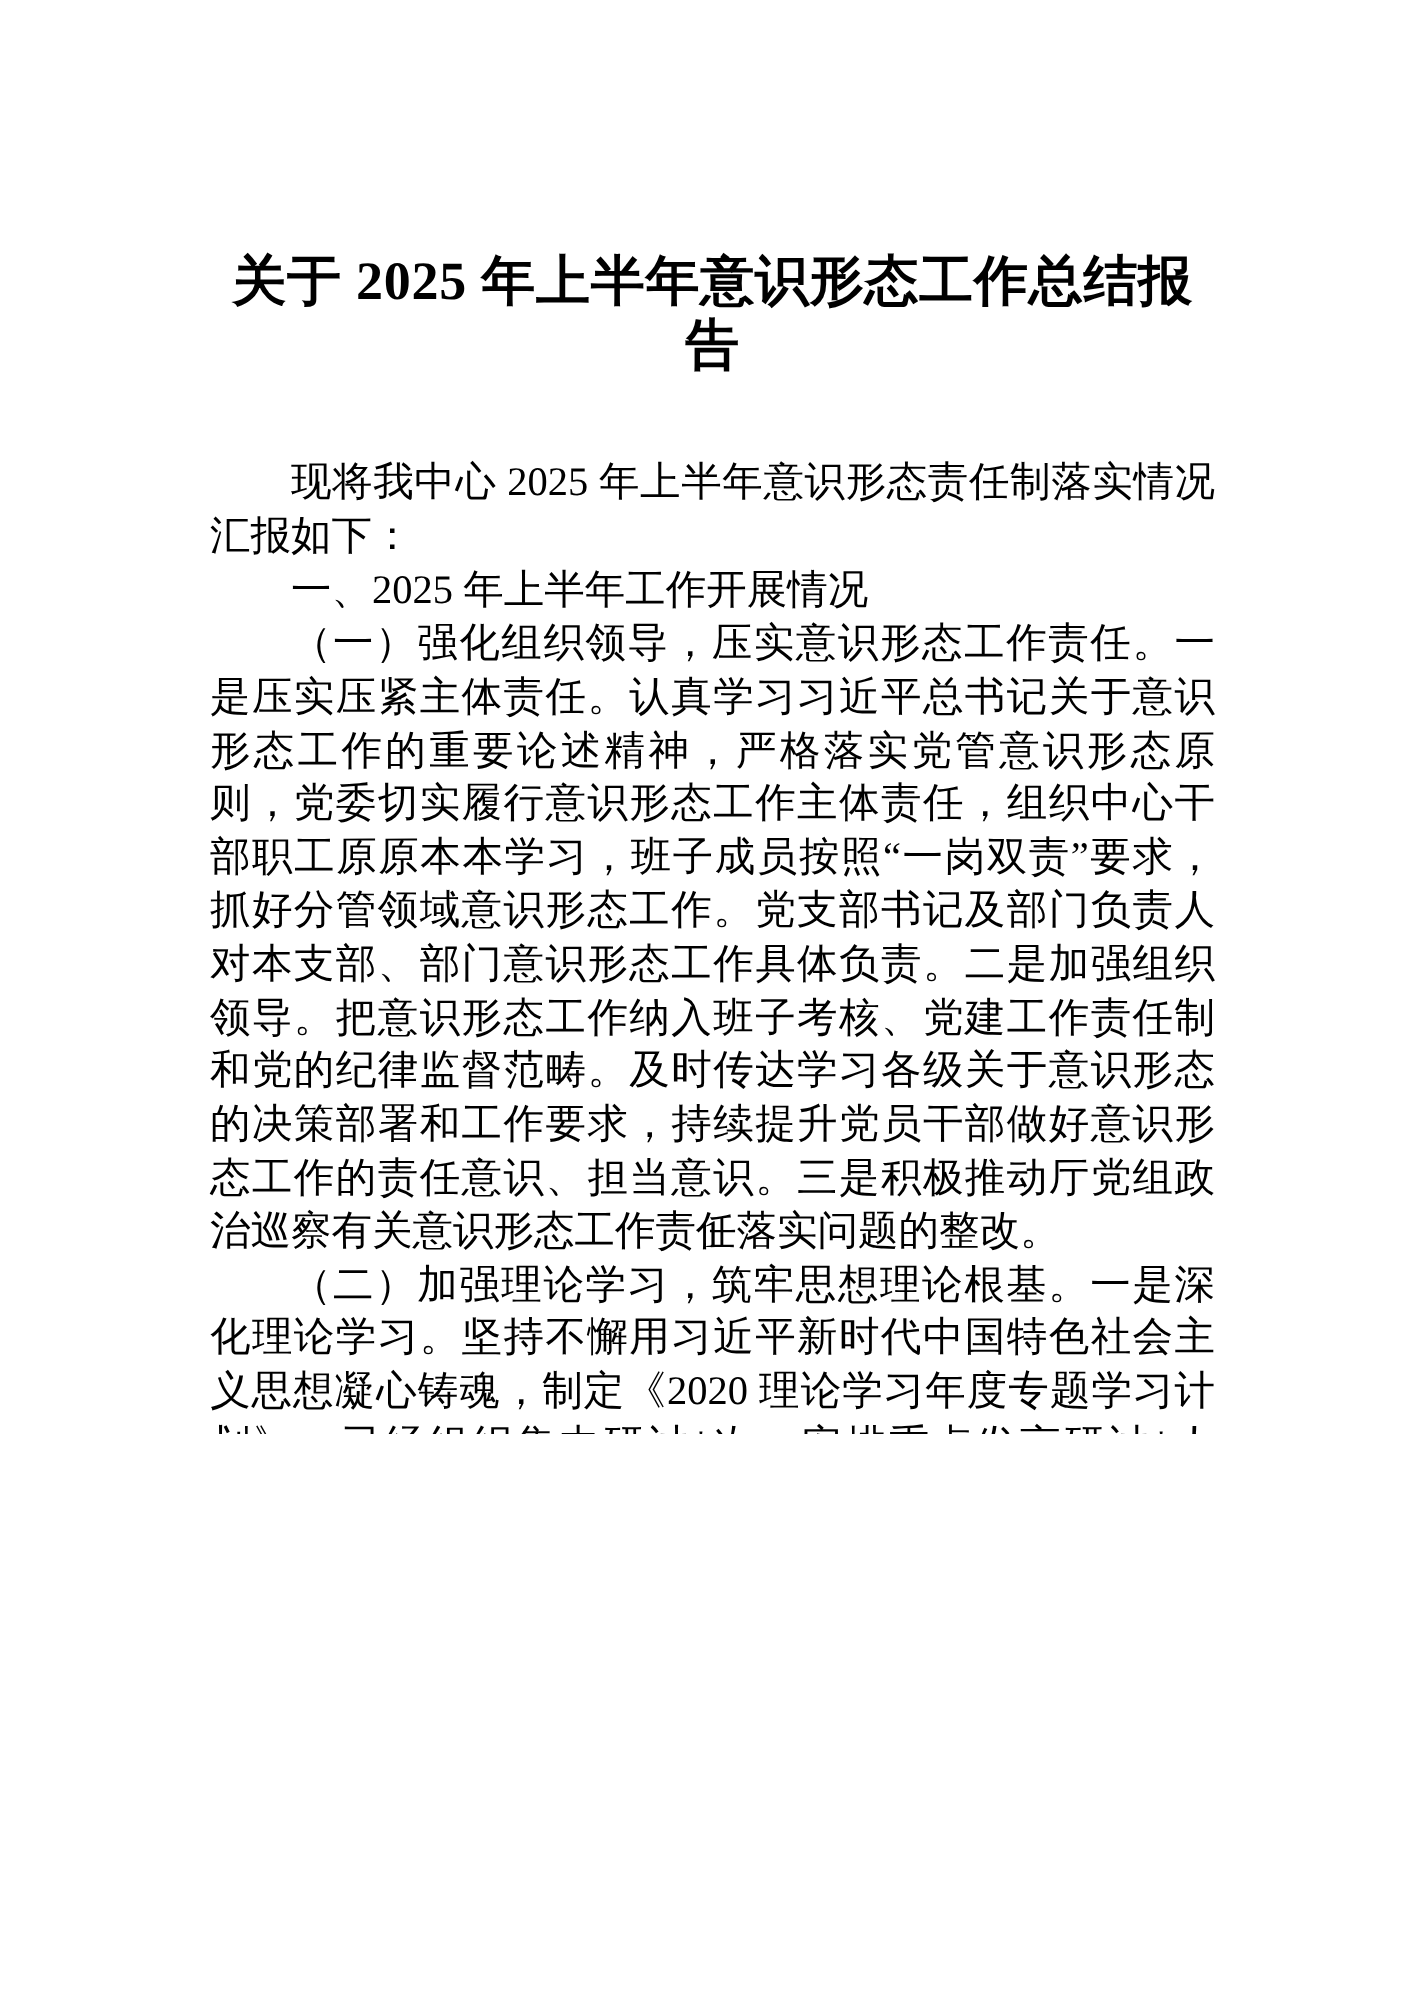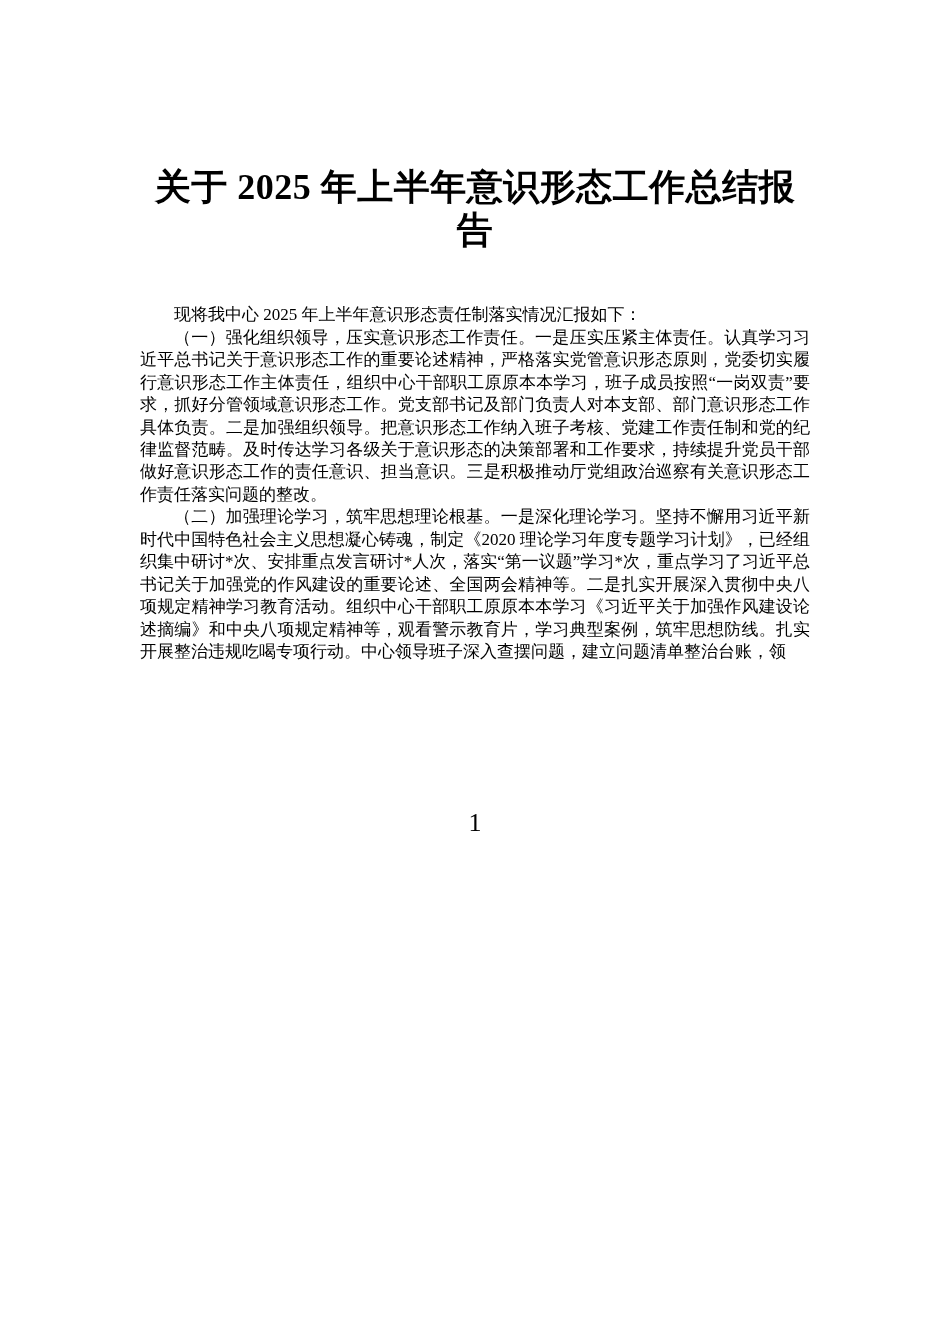--- a/index.html
+++ b/index.html
@@ -21,21 +21,21 @@
   }
   .doc-title {
     margin: 0 0 52px 0;
     font-size: 36px;
     line-height: 1.2;
     font-weight: bold;
     text-align: center;
     letter-spacing: 0.5px;
   }
   .doc-body {
-    font-size: 17px;
+    font-size: 27px;
     line-height: 1.32;
   }
   .para {
     margin: 0;
     text-align: justify;
     text-indent: 2em;
     word-break: break-all;
   }
   .page-footer {
     position: absolute;
@@ -51,20 +51,21 @@
 </style>
 </head>
 <body>
 
 <div class="page">
 
   <h1 class="doc-title">关于 2025 年上半年意识形态工作总结报告</h1>
 
   <div class="doc-body">
     <p class="para">现将我中心 2025 年上半年意识形态责任制落实情况汇报如下：</p>
+    <p class="para">一、2025 年上半年工作开展情况</p>
     <p class="para">（一）强化组织领导，压实意识形态工作责任。一是压实压紧主体责任。认真学习习近平总书记关于意识形态工作的重要论述精神，严格落实党管意识形态原则，党委切实履行意识形态工作主体责任，组织中心干部职工原原本本学习，班子成员按照“一岗双责”要求，抓好分管领域意识形态工作。党支部书记及部门负责人对本支部、部门意识形态工作具体负责。二是加强组织领导。把意识形态工作纳入班子考核、党建工作责任制和党的纪律监督范畴。及时传达学习各级关于意识形态的决策部署和工作要求，持续提升党员干部做好意识形态工作的责任意识、担当意识。三是积极推动厅党组政治巡察有关意识形态工作责任落实问题的整改。</p>
     <p class="para">（二）加强理论学习，筑牢思想理论根基。一是深化理论学习。坚持不懈用习近平新时代中国特色社会主义思想凝心铸魂，制定《2020 理论学习年度专题学习计划》，已经组织集中研讨*次、安排重点发言研讨*人次，落实“第一议题”学习*次，重点学习了习近平总书记关于加强党的作风建设的重要论述、全国两会精神等。二是扎实开展深入贯彻中央八项规定精神学习教育活动。组织中心干部职工原原本本学习《习近平关于加强作风建设论述摘编》和中央八项规定精神等，观看警示教育片，学习典型案例，筑牢思想防线。扎实开展整治违规吃喝专项行动。中心领导班子深入查摆问题，建立问题清单整治台账，领</p>
   </div>
 
   <div class="page-footer">
     <span class="page-number">1</span>
   </div>
 
 </div>
 

